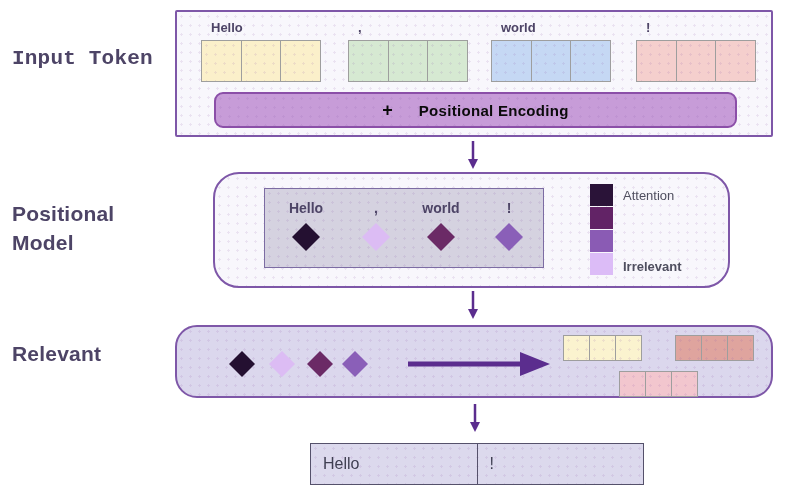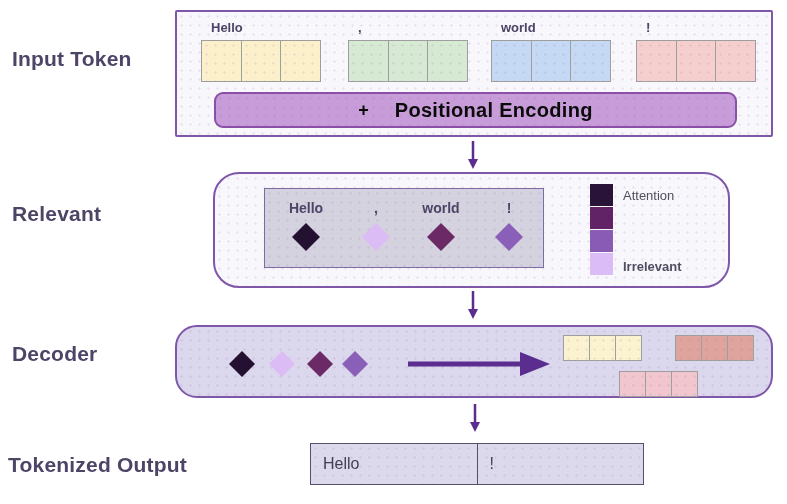--- a/index.html
+++ b/index.html
@@ -25,21 +25,21 @@
   .cells{display:flex;}
   .cell{width:39px;height:40px;border:1px solid var(--cell_border);margin-left:-1px;}
   .cells .cell:first-child{margin-left:0;}
   .pos-bar{
     position:absolute;left:37px;top:80px;width:519px;height:32px;
     background-color:var(--pos_bar_fill);border:2px solid var(--pos_bar_border);border-radius:9px;
     display:flex;align-items:center;justify-content:center;gap:26px;
     color:#0b0b0b;font-weight:bold;
   }
   .pos-plus{font-size:18px;}
-  .pos-text{font-size:20px;letter-spacing:.3px;}
+  .pos-text{font-size:15px;letter-spacing:.3px;}
   
   .v-arrow{position:absolute;color:var(--arrow);}
   
   .attn-box{
     position:absolute;left:213px;top:172px;width:513px;height:112px;
     background-color:var(--box_fill);border:2px solid var(--box_border);border-radius:26px;
   }
   .attn-inner{
     position:absolute;left:49px;top:14px;width:278px;height:78px;
     background-color:var(--inner_attention_fill);border:1.5px solid var(--inner_attention_border);
@@ -74,30 +74,30 @@
     flex:1;border-right:1.5px solid var(--output_table_border);
     font-size:16px;color:#3f3f52;display:flex;align-items:center;padding-left:12px;
   }
   .out-cell:last-child{border-right:none;}
 </style>
 </head>
 <body>
 
 <div id="stage">
 
-  <div class="side-label" style="left:12px;top:44px;">
+  <div class="side-label" style="left:12px;top:44px;font-family:Liberation Mono, monospace;">
     <div>Input Token</div>
   </div>
   <div class="side-label" style="left:12px;top:199px;">
+    <div>Positional</div>
+    <div>Model</div>
+  </div>
+  <div class="side-label" style="left:12px;top:339px;">
     <div>Relevant</div>
   </div>
-  <div class="side-label" style="left:12px;top:339px;">
-    <div>Decoder</div>
-  </div>
-  <div class="side-label" style="left:8px;top:450px;">Tokenized Output</div>
 
   <div class="input-box dotted">
     <div class="token-group" style="left:24px;">
       <div class="tok-label">Hello</div>
       <div class="cells">
         <div class="cell dotted" style="background-color: rgb(251, 240, 202);"></div>
         <div class="cell dotted" style="background-color: rgb(251, 240, 202);"></div>
         <div class="cell dotted" style="background-color: rgb(251, 240, 202);"></div>
       </div>
     </div>

